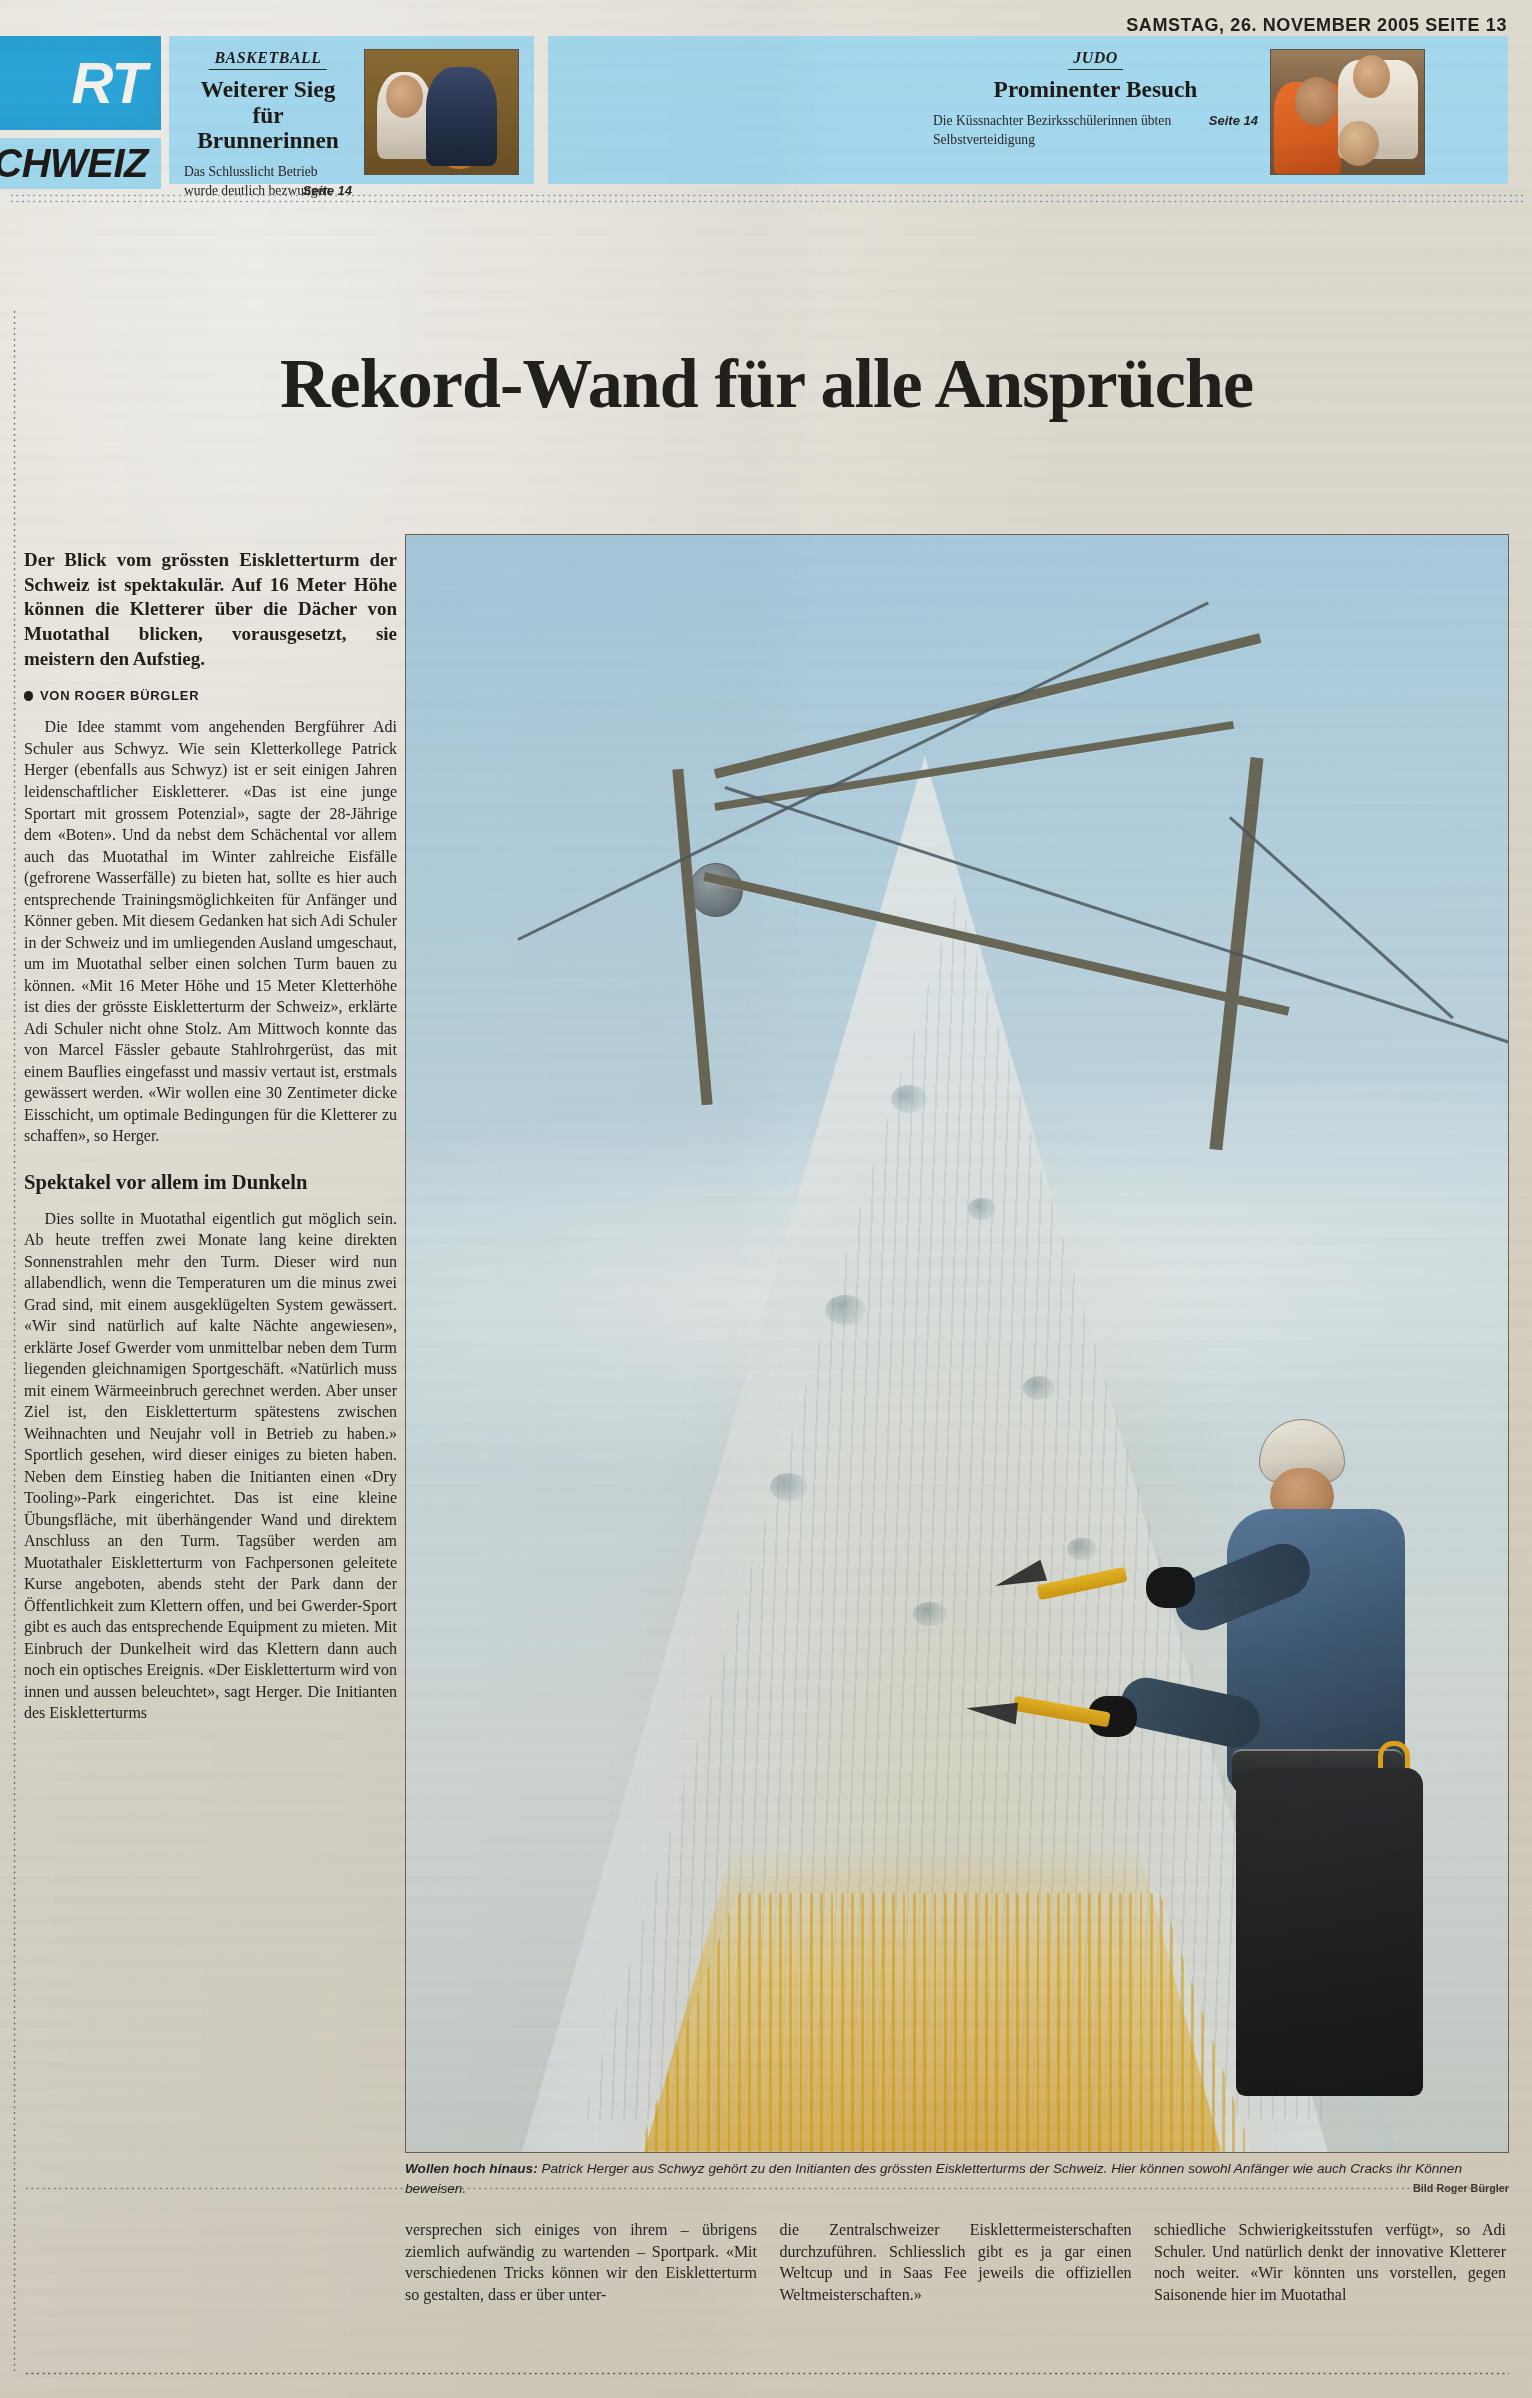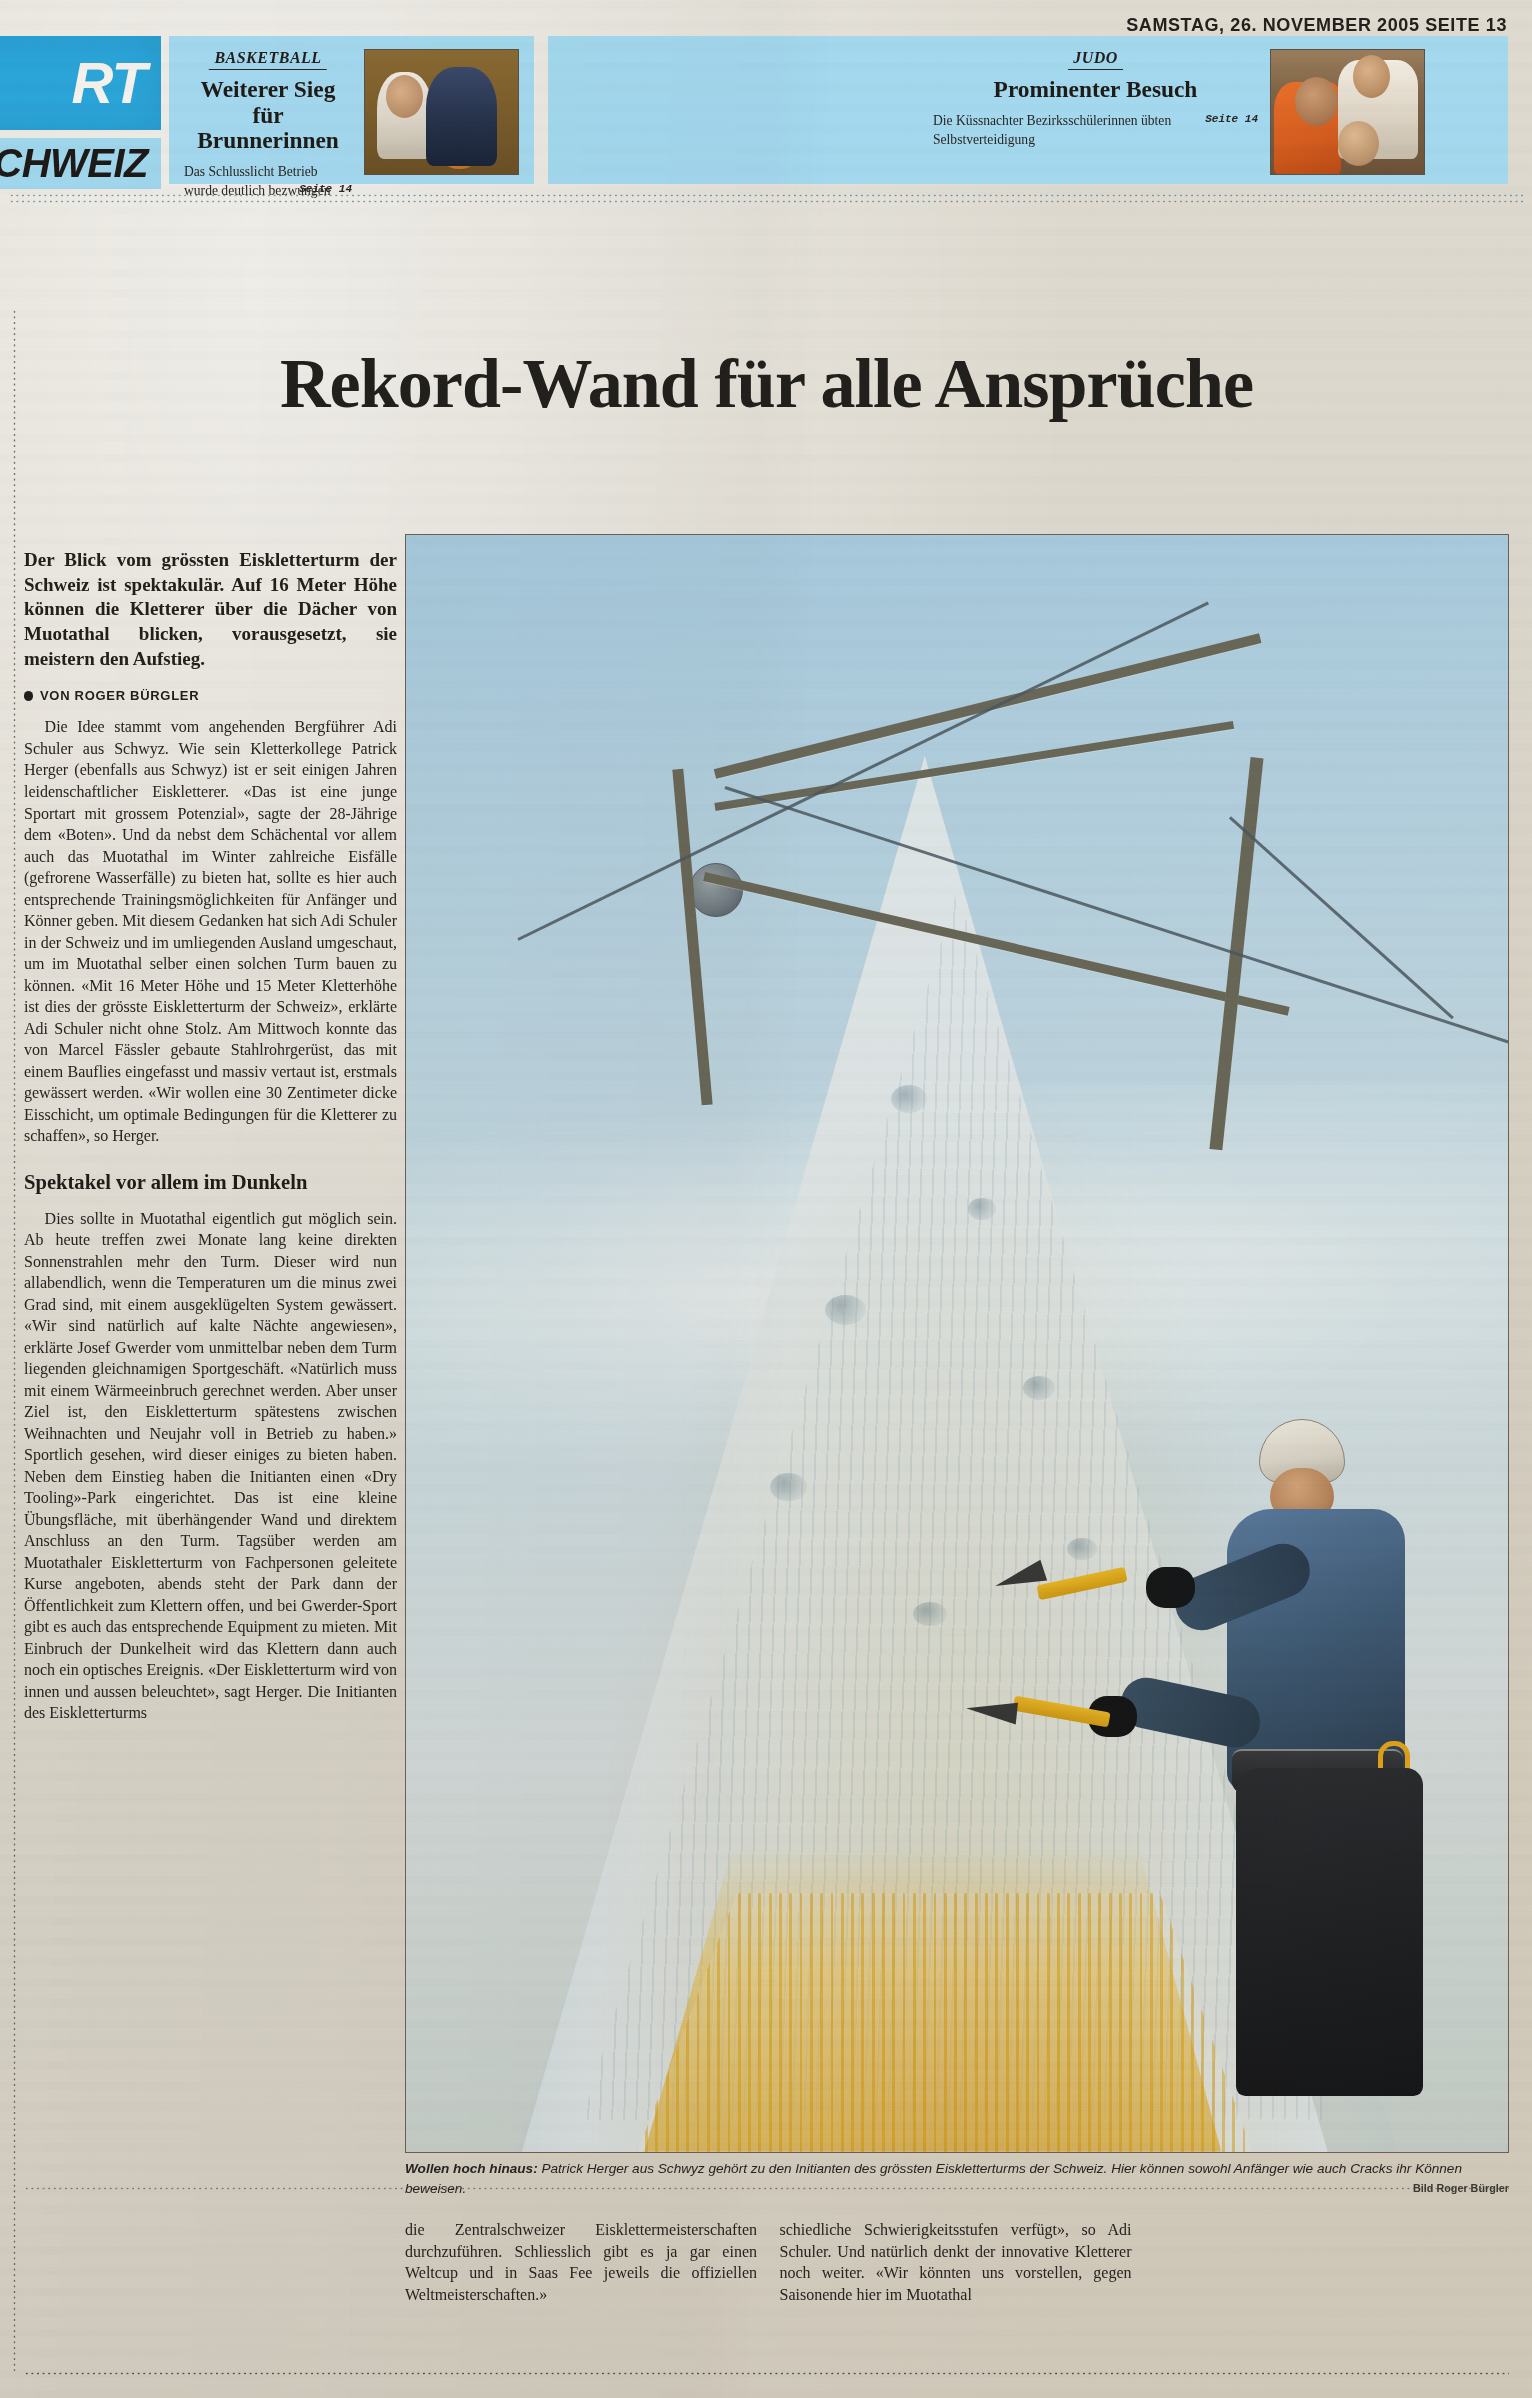--- a/index.html
+++ b/index.html
@@ -145,24 +145,24 @@
     color: #1f1c18;
   }
   .teaser-body {
     font-family: "Liberation Serif", serif;
     font-size: 13.6px;
     line-height: 1.42;
     margin-top: 8.4px;
     color: #2a2622;
   }
   .seite {
-    font-family: Liberation Mono, monospace;
+    font-family: Liberation Sans, sans-serif;
     font-weight: bold;
     font-style: italic;
-    font-size: 11px;
+    font-size: 13px;
     float: right;
     margin-top: -18px;
   }
 
   .teaser-photo {
     width: 155px;
     flex: 0 0 155px;
     border: 0.9px solid #5a5248;
     align-self: stretch;
     position: relative;
@@ -677,20 +677,23 @@
     <div class="photo-wash"></div>
   </div>
 
   <div class="caption">
     <b>Wollen hoch hinaus:</b><span> Patrick Herger aus Schwyz gehört zu den Initianten des grössten Eiskletterturms der Schweiz. Hier können sowohl Anfänger wie auch Cracks ihr Können beweisen.</span>
     <span class="credit">Bild Roger Bürgler</span>
   </div>
 
   <div class="botcols">
     <div class="botcol">
+      <p>versprechen sich einiges von ihrem – übrigens ziemlich aufwändig zu wartenden – Sportpark. «Mit verschiedenen Tricks können wir den Eiskletterturm so gestalten, dass er über unter-</p>
+    </div>
+    <div class="botcol">
       <p>die Zentralschweizer Eisklettermeisterschaften durchzuführen. Schliesslich gibt es ja gar einen Weltcup und in Saas Fee jeweils die offiziellen Weltmeisterschaften.»</p>
     </div>
     <div class="botcol">
       <p>schiedliche Schwierigkeitsstufen verfügt», so Adi Schuler. Und natürlich denkt der innovative Kletterer noch weiter. «Wir könnten uns vorstellen, gegen Saisonende hier im Muotathal</p>
     </div>
   </div>
 
   <div class="dotrule dark rule-bottom"></div>
   <div class="dotrule dark" style="left:24px; right:24px; top:2187px; opacity:.55"></div>
 

